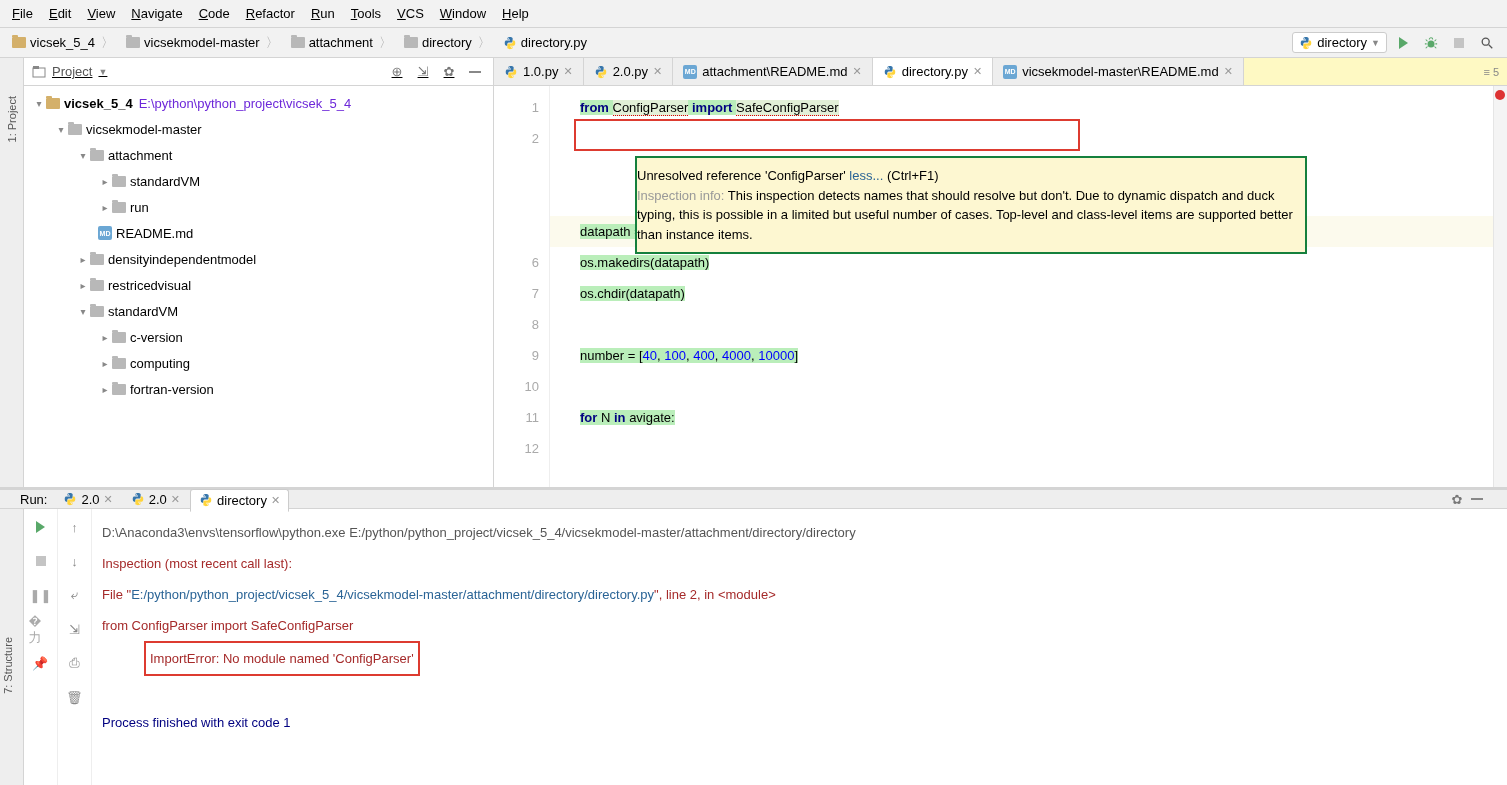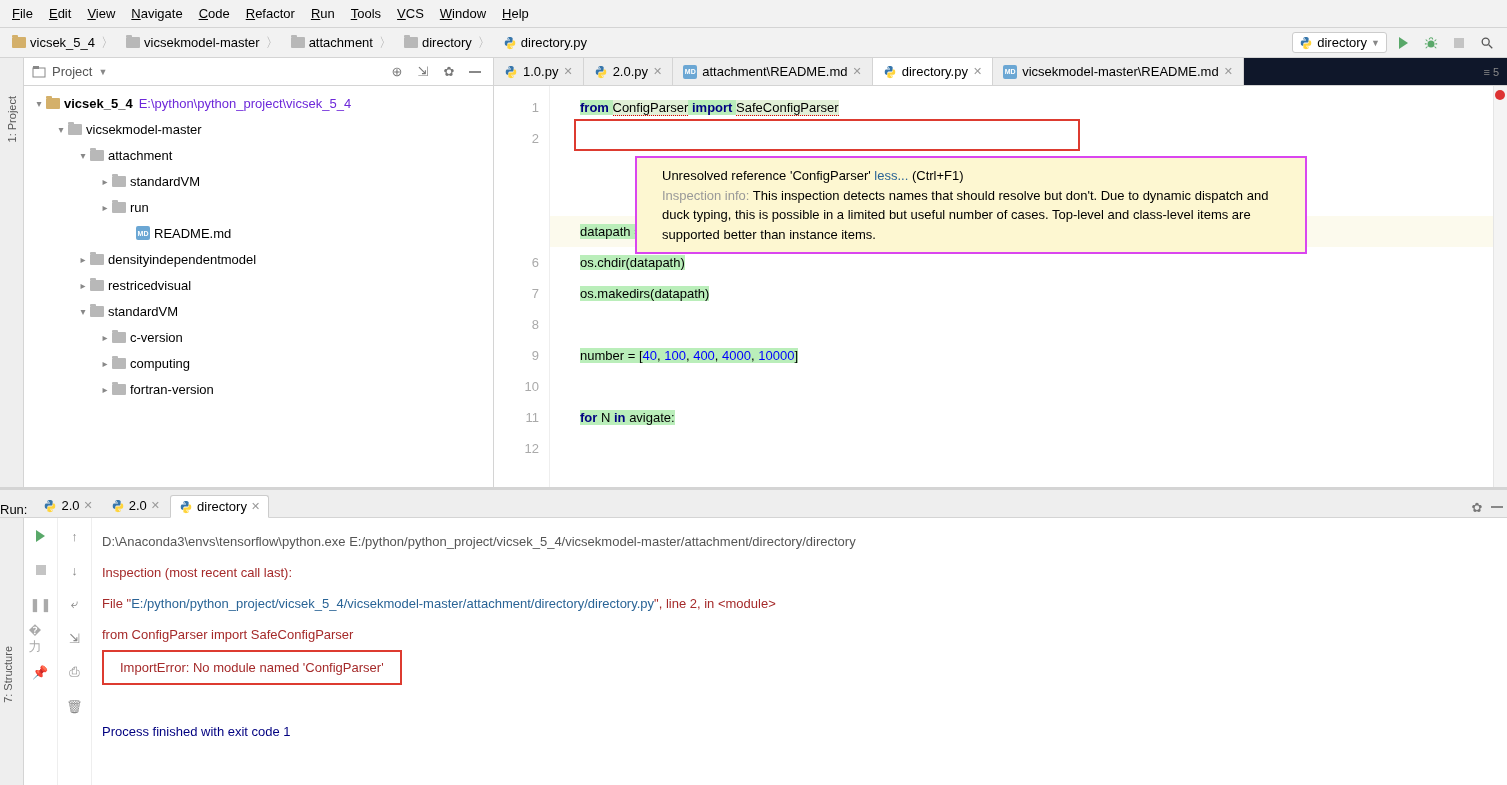--- a/index.html
+++ b/index.html
@@ -27,74 +27,74 @@
 .run-triangle { width: 0; height: 0; border-left: 9px solid #59a869; border-top: 6px solid transparent; border-bottom: 6px solid transparent; }
 .bug-icon { width: 14px; height: 14px; }
 .stop-square { width: 10px; height: 10px; background: #c4c4c4; }
 .search-icon { width: 14px; height: 14px; }
 
 .main { display: flex; height: 429px; }
 .left-gutter { width: 24px; background: #eee; border-right: 1px solid #d4d4d4; display: flex; flex-direction: column; align-items: center; padding-top: 30px; gap: 40px; }
 .side-tab { writing-mode: vertical-rl; transform: rotate(180deg); font-size: 11px; color: #555; padding: 8px 2px; cursor: pointer; }
 
 .project-panel { width: 470px; background: #fff; border-right: 1px solid #d4d4d4; display: flex; flex-direction: column; }
-.project-header { display: flex; align-items: center; height: 28px; border-bottom: 1px solid #d4d4d4; padding: 0 8px; gap: 6px; }
+.project-header { display: flex; align-items: center; height: 28px; border-bottom: 1px solid #d4d4d4; padding: 0 8px; gap: 6px; text-decoration: underline; }
 .project-header .title { color: #555; }
 .project-header .spacer { flex: 1; }
 .tool-icon { width: 20px; height: 20px; display: flex; align-items: center; justify-content: center; cursor: pointer; color: #777; }
 
 .tree { flex: 1; overflow: auto; padding: 4px 0; font-size: 13px; position: relative; }
 .tree-row { display: flex; align-items: center; height: 26px; padding-left: 8px; cursor: pointer; }
 .tree-arrow { width: 14px; display: inline-flex; justify-content: center; color: #888; font-size: 10px; }
 .tree-label { margin-left: 4px; }
 .tree-label.bold { font-weight: bold; }
 .tree-path { color: #6d28d9; margin-left: 6px; }
 
 .editor-area { flex: 1; display: flex; flex-direction: column; background: #fff; position: relative; }
-.tabs { display: flex; align-items: center; height: 28px; border-bottom: 1px solid #d4d4d4; background: #0f172a; }
+.tabs { display: flex; align-items: center; height: 28px; border-bottom: 1px solid #d4d4d4; background: #fef9c3; }
 .tab { display: flex; align-items: center; gap: 5px; padding: 0 10px; height: 100%; border-right: 1px solid #d4d4d4; background: #eee; cursor: pointer; }
 .tab.active { background: #fff; }
 .tab-close { color: #999; font-size: 11px; }
 .tabs-right { margin-left: auto; padding: 0 8px; color: #888; font-size: 11px; display:flex; align-items:center; gap:4px;}
 
 .code-area { flex: 1; display: flex; position: relative; font-family: "Consolas", monospace; font-size: 16px; overflow: hidden; }
 .gutter { width: 56px; background: #fff; border-right: 1px solid #eee; text-align: right; padding: 6px 10px 6px 0; color: #aaa; line-height: 31px; }
 .code { flex: 1; padding: 6px 0; line-height: 31px; position: relative; }
 .code-line { padding-left: 30px; white-space: pre; position: relative; }
 .hl-block { background: #baeeba; display: inline; }
 .hl-error { background: #e2f0d7; border-bottom: 1px dotted #d00; display: inline; }
 .kw { color: #000080; font-weight: bold; }
 .str { color: #008000; font-weight: bold; }
 .num { color: #0000ff; }
 .current-line { background: #fcfaed; }
 .red-box { border: 2px solid #dd3b30; position: absolute; pointer-events: none; }
 .caret { display: inline-block; width: 1px; height: 20px; background: #000; vertical-align: middle; position: relative; top: -2px; }
 
-.tooltip-box { position: absolute; left: 85px; top: 70px; right: 200px; background: #fdf7d1; border: 2px solid #d946ef; padding: 8px 25px; z-index: 10; font-size: 13.5px; line-height: 1.5; }
+.tooltip-box { position: absolute; left: 85px; top: 70px; right: 200px; background: #fdf7d1; border: 2px solid #15803d; padding: 8px 0; z-index: 10; font-size: 13.5px; line-height: 1.5; }
 .tooltip-box .link { color: #2a6496; }
 .tooltip-box .grey { color: #999; }
 
 .error-stripe { position: absolute; right: 0; top: 0; width: 14px; height: 100%; background: #f4f4f4; border-left: 1px solid #e5e5e5; }
 .error-mark { position: absolute; right: 2px; top: 4px; width: 10px; height: 10px; background: #d33; border-radius: 50%; }
 
 .run-panel { border-top: 3px solid #d4d4d4; background: #fff; height: 298px; display: flex; flex-direction: column; }
-.run-header { display: flex; align-items: flex-end; height: 28px; border-bottom: 1px solid #d4d4d4; padding: 0 0; background: #eee; }
+.run-header { display: flex; align-items: center; height: 19px; border-bottom: 1px solid #d4d4d4; padding: 0 20px; background: #eee; }
 .run-tabs { display: flex; align-items: center; gap: 2px; margin-left: 8px; }
 .run-tab { display: flex; align-items: center; gap: 4px; padding: 3px 8px; border-radius: 3px 3px 0 0; cursor: pointer; }
 .run-tab.active { background: #fff; border: 1px solid #ccc; border-bottom: 1px solid #fff; position: relative; top: 1px; }
 .run-body { flex: 1; display: flex; }
 .run-left-gutter { width: 24px; background: #eee; border-right: 1px solid #d4d4d4; }
 .run-toolbar { width: 34px; display: flex; flex-direction: column; align-items: center; padding: 6px 0; gap: 10px; border-right: 1px solid #eee; }
 .run-toolbar2 { width: 34px; display: flex; flex-direction: column; align-items: center; padding: 6px 0; gap: 10px; border-right: 1px solid #eee; }
 .console { flex: 1; padding: 8px 10px; font-family: "Consolas", monospace; font-size: 16px; line-height: 31px; position: relative; overflow: hidden; }
 .console .path { color: #555; }
 .console .err { color: #a52a2a; }
 .console .link2 { color: #2a6496; }
 .console .blue { color: #000080; }
-.console .red-box2 { border: 2px solid #dd3b30; display: inline-block; padding: 0 16px; }
+.console .red-box2 { border: 2px solid #dd3b30; display: inline-block; padding: 0 4px; margin-left: 42px; }
 
 .hmin { width:12px; height:2px; background:#888; display:inline-block; }
 </style>
 </head>
 <body>
 
 <div class="menubar">
     <div class="menubar-item"><span class="mn">F</span>ile</div>
     <div class="menubar-item"><span class="mn">E</span>dit</div>
     <div class="menubar-item"><span class="mn">V</span>iew</div>
@@ -218,21 +218,21 @@
           <div class="tree-row" style="padding-left: 74px;">
             <span class="tree-arrow">▸</span>
             <span class="folder-icon grey"></span>
             <span class="tree-label">standardVM</span>
           </div>
           <div class="tree-row" style="padding-left: 74px;">
             <span class="tree-arrow">▸</span>
             <span class="folder-icon grey"></span>
             <span class="tree-label">run</span>
           </div>
-          <div class="tree-row" style="padding-left: 98px;">
+          <div class="tree-row" style="padding-left: 60px;">
             <span class="tree-arrow"></span>
             <span class="md-icon">MD</span>
             <span class="tree-label">README.md</span>
           </div>
           <div class="tree-row" style="padding-left: 52px;">
             <span class="tree-arrow">▸</span>
             <span class="folder-icon grey"></span>
             <span class="tree-label">densityindependentmodel</span>
           </div>
           <div class="tree-row" style="padding-left: 52px;">
@@ -329,22 +329,22 @@
           <div>11</div>
           <div>12</div>
       </div>
       <div class="code">
         <div class="red-box" style="left:24px; top:33px; width:506px; height:32px;"></div>
         <div class="code-line"><span class="hl-block"><span class="kw">from </span><span class="hl-error">ConfigParser</span><span class="kw"> import </span><span class="hl-error">SafeConfigParser</span></span></div>
         <div class="code-line">&nbsp;</div>
         <div class="code-line">&nbsp;</div>
         <div class="code-line">&nbsp;</div>
         <div class="code-line current-line"><span class="hl-block"><span>datapath = readandshow + </span><span class="str">"/da</span><span class="caret"></span><span class="str">ta"</span></span></div>
+        <div class="code-line"><span class="hl-block">os.makedirs(datapath)</span></div>
         <div class="code-line"><span class="hl-block">os.chdir(datapath)</span></div>
-        <div class="code-line"><span class="hl-block">os.makedirs(datapath)</span></div>
         <div class="code-line">&nbsp;</div>
         <div class="code-line"><span class="hl-block"><span>number = [</span><span class="num">40</span><span>, </span><span class="num">100</span><span>, </span><span class="num">400</span><span>, </span><span class="num">4000</span><span>, </span><span class="num">10000</span><span>]</span></span></div>
         <div class="code-line">&nbsp;</div>
         <div class="code-line"><span class="hl-block"><span class="kw">for</span><span> N </span><span class="kw">in</span><span> avigate:</span></span></div>
 
         <div class="tooltip-box">
           <div><span>Unresolved reference 'ConfigParser' </span><span class="link">less...</span><span> (Ctrl+F1)</span></div>
           <div><span class="grey">Inspection info: </span><span>This inspection detects names that should resolve but don't. Due to dynamic dispatch and duck typing, this is possible in a limited but useful number of cases. Top-level and class-level items are supported better than instance items.</span></div>
         </div>
       </div>

